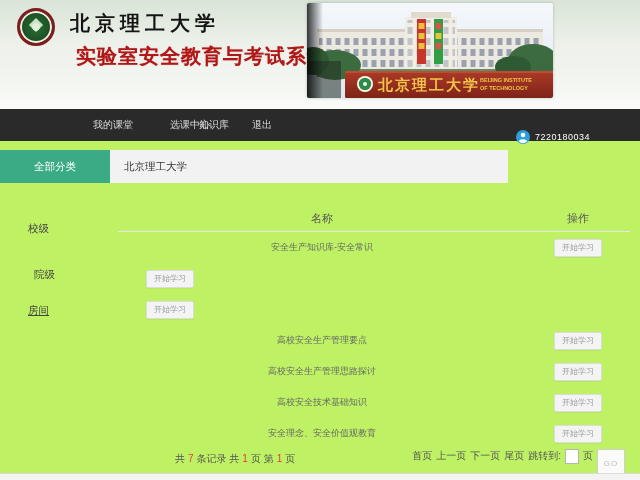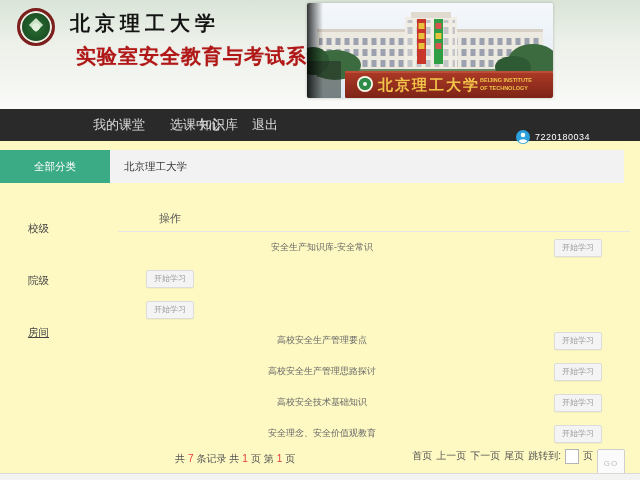--- a/index.html
+++ b/index.html
@@ -1,18 +1,18 @@
 <!DOCTYPE html>
 <html><head>
 <meta charset="utf-8">
 <style>
   html,body{margin:0;padding:0;}
   body{width:640px;height:480px;overflow:hidden;background:#fff;
        font-family:"Liberation Sans","DejaVu Sans",sans-serif;position:relative;}
-  .page{position:absolute;inset:0;width:640px;height:480px;background:#fef9c3;}
+  .page{position:absolute;inset:0;width:640px;height:480px;background:#bef264;}
 
   
   .header{position:absolute;left:0;top:0;width:640px;height:109px;
           background:linear-gradient(180deg,#d9e4d7 0%,#edf1ea 40%,#f4f6f1 78%,#fbfcfa 100%);}
   .logo{position:absolute;left:17px;top:8px;width:32px;height:32px;border-radius:50%;
         border:3px solid #7e1f1f;
         background:radial-gradient(circle at 50% 50%,#eaf5e6 0%,#eaf5e6 16%,#25662f 18%,#1b4d24 70%,#143a1b 100%);
         box-shadow:inset 0 0 0 2px #f3efe6;}
   .logo::after{content:"";position:absolute;left:11px;top:9px;width:10px;height:10px;
         background:#dff0d8;transform:rotate(45deg);opacity:.9;}
@@ -20,36 +20,36 @@
         font-size:20px;font-weight:bold;color:#141414;letter-spacing:5px;white-space:nowrap;}
   .sys-title{position:absolute;left:76px;top:43px;font-size:20px;font-weight:bold;
         color:#b01818;letter-spacing:1px;white-space:nowrap;
         text-shadow:0 0 1px rgba(176,24,24,.45);}
   .photo{position:absolute;left:307px;top:3px;width:246px;height:95px;border-radius:2px;
         overflow:hidden;box-shadow:0 0 3px rgba(0,0,0,.25);}
   .photo svg{display:block;}
 
   
   .navbar{position:absolute;left:0;top:109px;width:640px;height:32px;background:#2a2a2a;}
-  .nav-item{position:absolute;top:0;line-height:32px;font-size:13px;color:#dcdcdc;cursor:pointer;white-space:nowrap;}
+  .nav-item{position:absolute;top:0;line-height:32px;font-size:10px;color:#dcdcdc;cursor:pointer;white-space:nowrap;}
   .nav-0{left:93px;}.nav-1{left:170px;}.nav-2{left:199px;}.nav-3{left:252px;}
   .user{position:absolute;left:516px;top:0;height:32px;display:flex;align-items:center;gap:5px;cursor:pointer;margin-top:12px;}
   .user-icon{width:14px;height:14px;display:block;}
   .user-id{font-size:9px;color:#ffffff;letter-spacing:.5px;}
 
   
-  .tabbar{position:absolute;left:0;top:150px;width:624px;height:33px;background:#f2f2f2;}
+  .tabbar{position:absolute;left:0;top:150px;width:508px;height:33px;background:#f2f2f2;}
   .tab-active{position:absolute;left:0;top:0;width:110px;height:33px;background:#3bab85;
         color:#fff;font-size:10.5px;display:flex;align-items:center;justify-content:center;cursor:pointer;}
   .tab-secondary{position:absolute;left:124px;top:0;height:33px;display:flex;align-items:center;
         font-size:10.5px;color:#333;cursor:pointer;}
 
   
   .side-item{position:absolute;left:28px;font-size:10.5px;color:#444;cursor:pointer;}
-  .side-0{top:222px;}.side-1{top:274px;}.side-2{top:326px;text-decoration:underline;}
+  .side-0{top:222px;}.side-1{top:268px;margin-left:6px;}.side-2{top:304px;text-decoration:underline;}
 
   
   .main{position:absolute;left:118px;top:205px;width:512px;}
   .thead{display:flex;height:26px;align-items:center;border-bottom:1px solid #e6e6e6;}
   .th-name{flex:1;text-align:center;font-size:11px;color:#555;}
   .th-op{width:104px;text-align:center;font-size:11px;color:#555;}
   .row{display:flex;height:31px;align-items:center;}
   .cell-name{flex:1;text-align:center;font-size:9px;color:#666;}
   .cell-op{width:104px;display:flex;justify-content:center;}
   .btn-learn{font-size:8px;color:#999;background:#f4f4f4;border:1px solid #dcdcdc;
@@ -150,20 +150,21 @@
     <div class="tab-active">全部分类</div>
     <div class="tab-secondary">北京理工大学</div>
   </div>
 
   <span class="side-item side-0">校级</span>
   <span class="side-item side-1">院级</span>
   <span class="side-item side-2">房间</span>
 
   <div class="main">
     <div class="thead">
+      <span class="th-name">名称</span>
       <span class="th-op">操作</span>
     </div>
 
     <div class="row">
       <span class="cell-name">安全生产知识库-安全常识</span>
       <span class="cell-op">
           <button class="btn-learn">开始学习</button>
         </span>
     </div>
     <div class="row">

